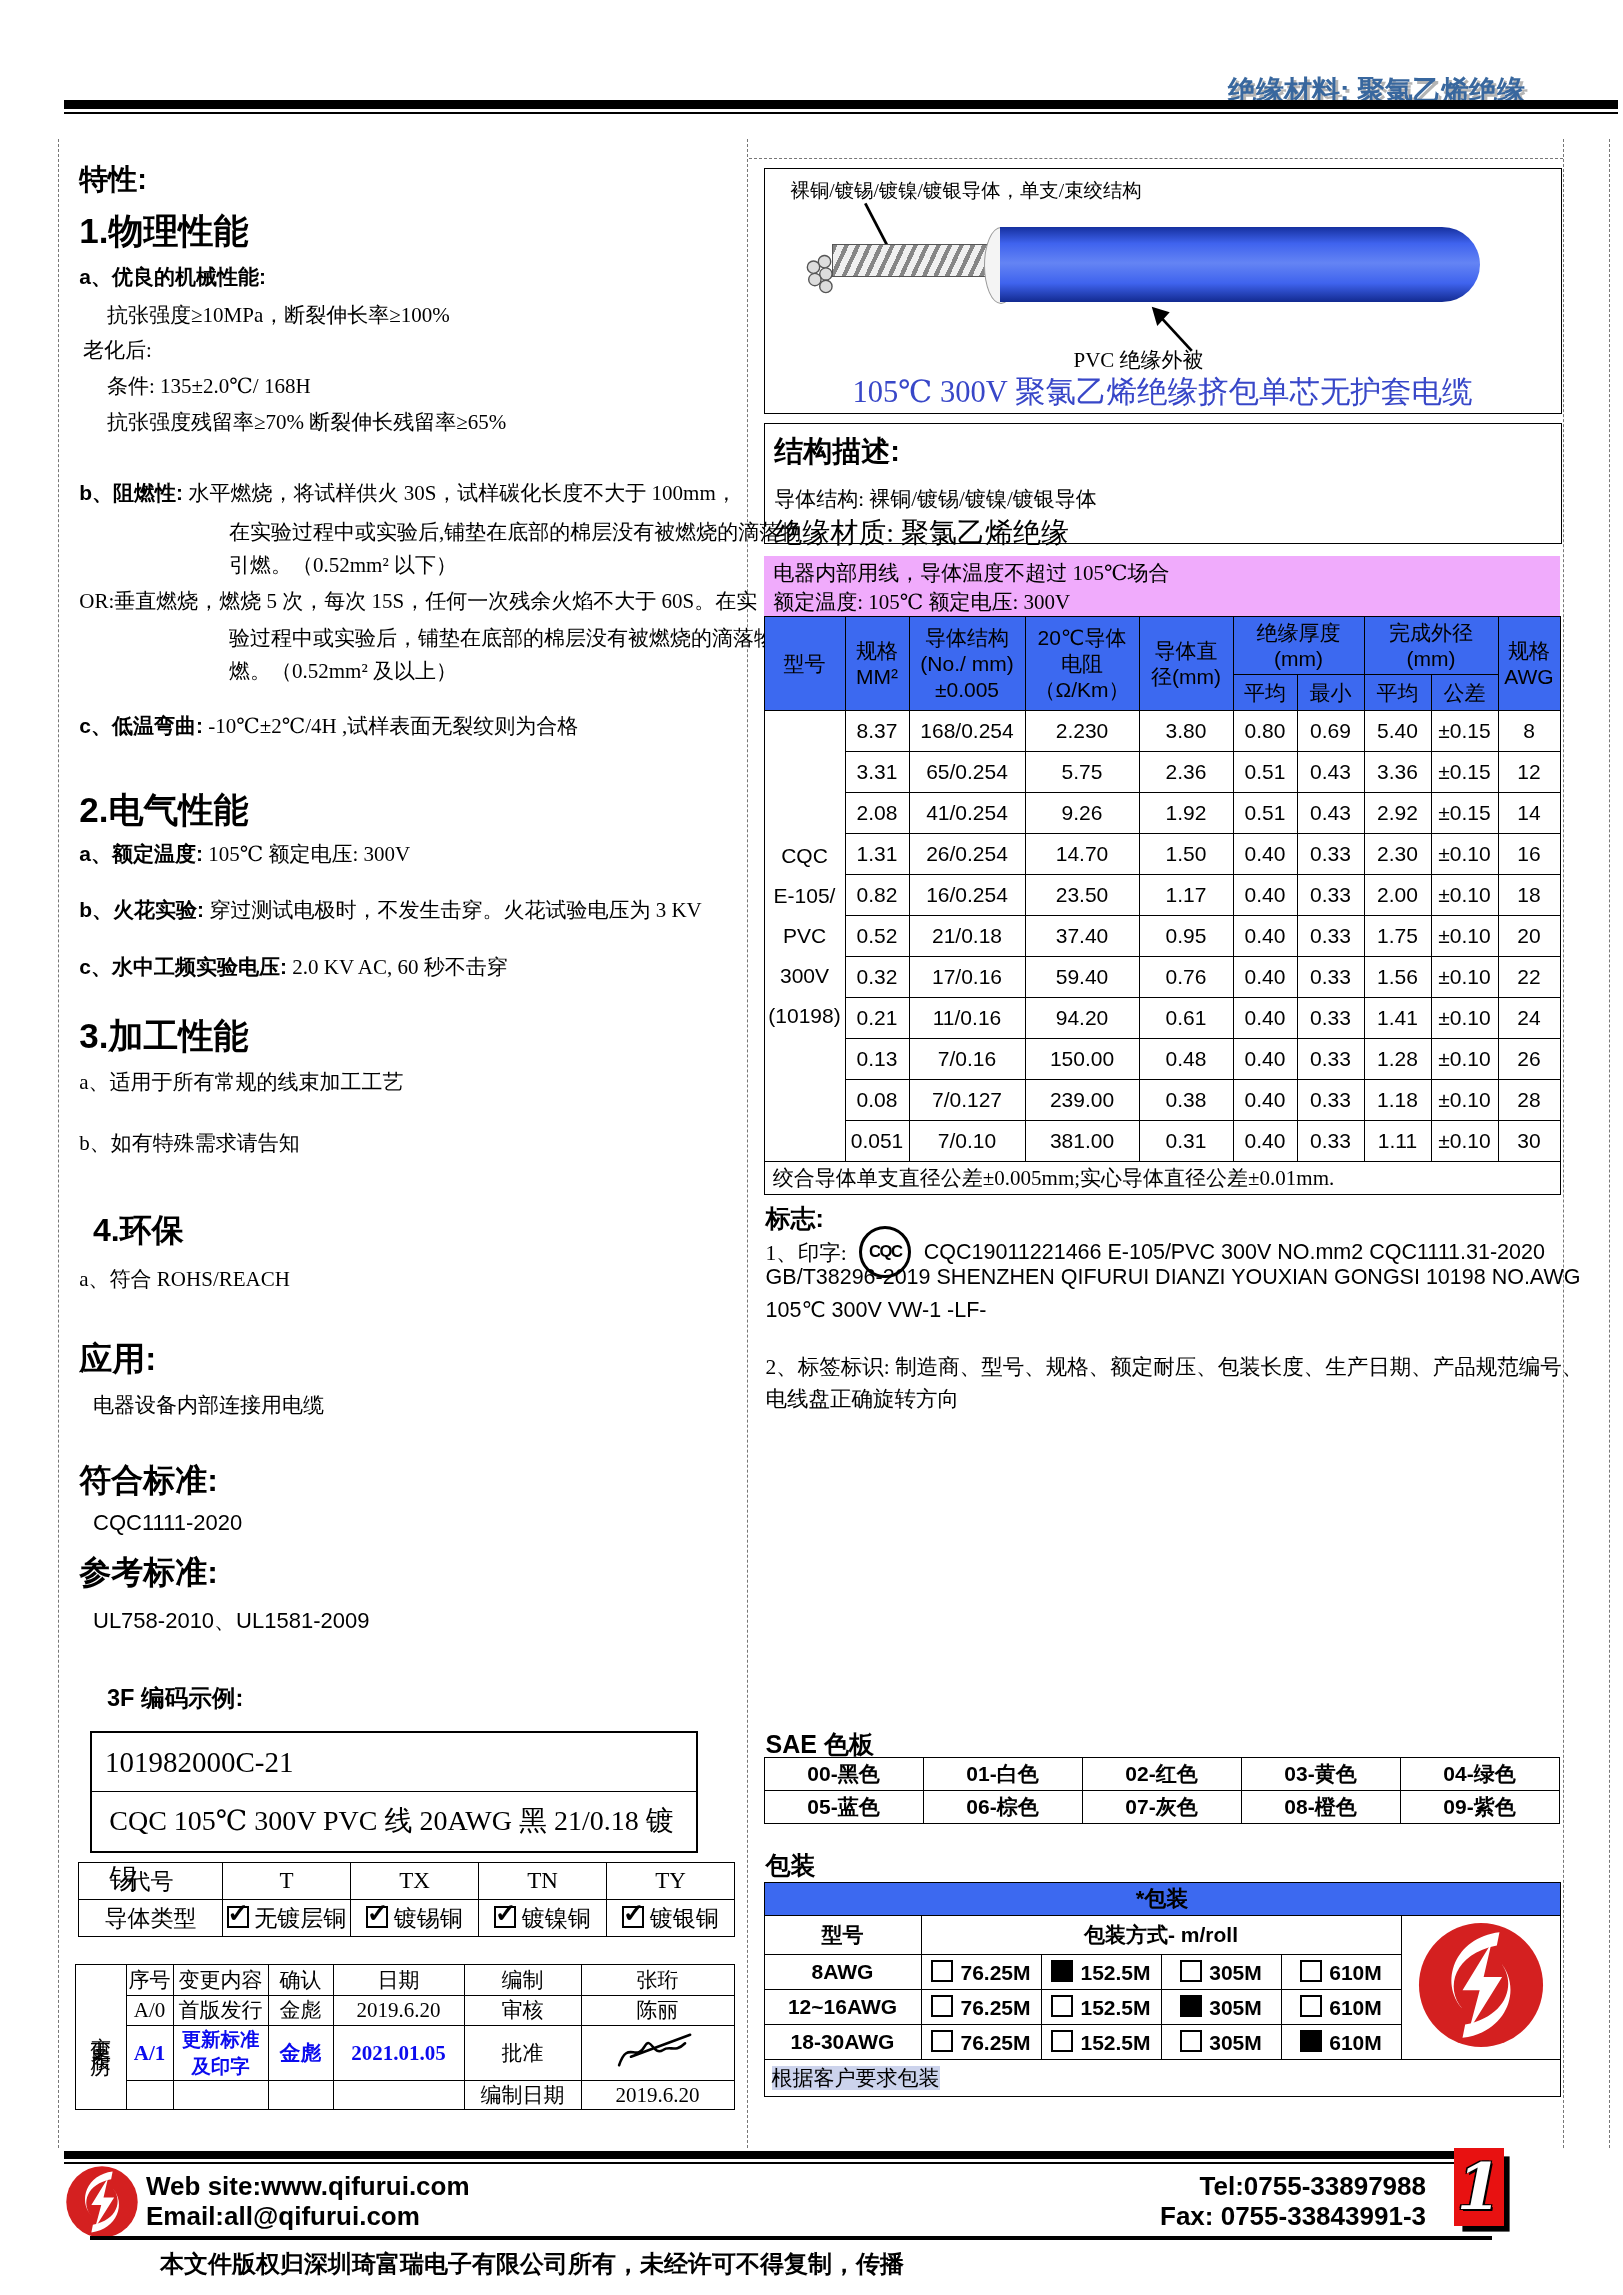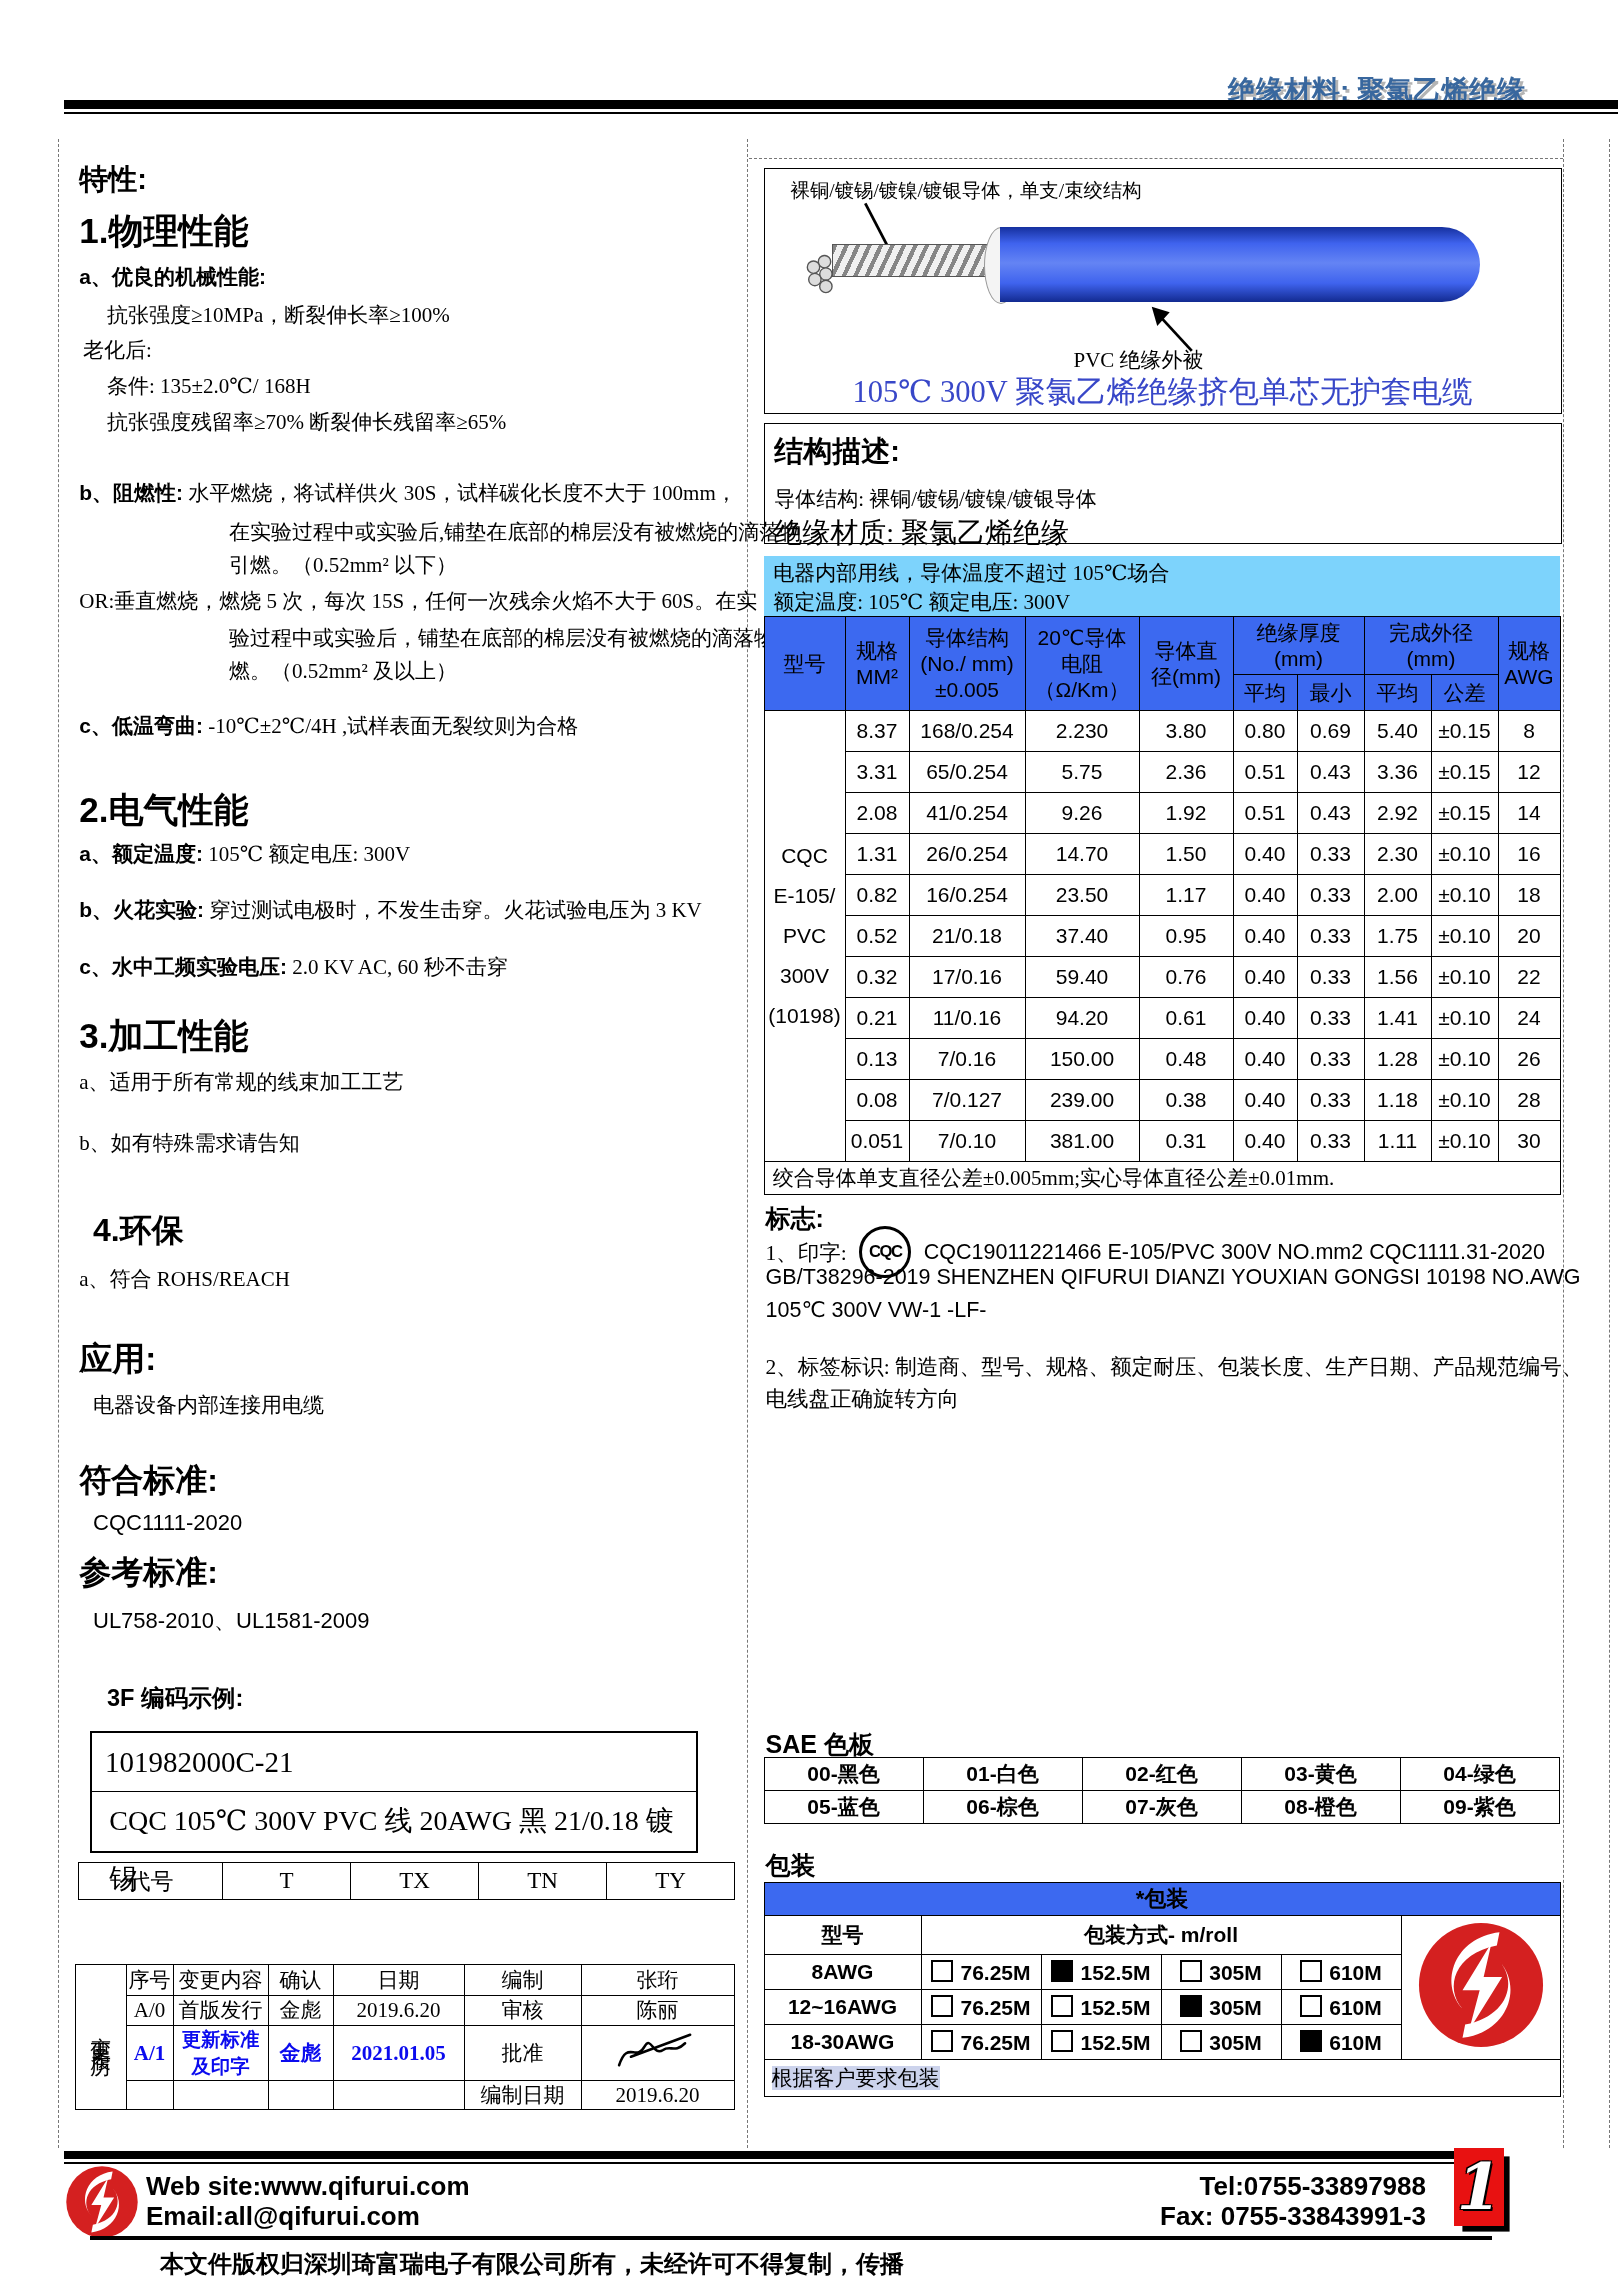--- a/index.html
+++ b/index.html
@@ -43,21 +43,21 @@
   .hist td{font-size:21px}
   .vert{writing-mode:vertical-rl;text-orientation:upright;letter-spacing:7px;font-size:21px}
   .bluetxt{color:#0b0bee;font-weight:bold}
   
   .figbox{border:1.4px solid #000}
   .cable-blue{background:linear-gradient(180deg,#16309f 0%,#3f63ee 22%,#6484f4 48%,#3f63ee 75%,#122a90 100%);
               border-radius:0 38px 38px 0/0 50% 50% 0}
   .cable-cap{background:#f4f4f4;border:1.4px solid #999;border-radius:50%}
   .cable-cond{background:repeating-linear-gradient(115deg,#868686 0 4.2px,#f0f0f0 4.2px 10.4px);border:1.4px solid #555}
   .structbox{border:1.4px solid #000}
-  .graybox{background:#7dd3fc}
+  .graybox{background:#f0abfc}
   
   .cqcbadge{display:inline-flex;align-items:center;justify-content:center;width:46px;height:46px;
             border:3.5px solid #000;border-radius:50%;margin:0 12.5px;vertical-align:middle}
   .cqcbadge span{font-family:"Liberation Sans",sans-serif;font-weight:bold;font-size:16.7px;letter-spacing:-1.4px}
   
   .codebox{border:2.1px solid #000}
   .codebox .row1{border-bottom:1.4px solid #000}
   
   .pgnum{background:#e81111;box-shadow:7px 7px 0 -1.4px #000;color:#fff;
          font-family:"DejaVu Serif",serif;font-style:italic;font-weight:bold;
@@ -132,20 +132,27 @@
           <col style="width:128px">
           <col style="width:128px">
         </colgroup>
       <tbody>
           <tr>
         <td>代号</td>
         <td>T</td>
         <td>TX</td>
         <td>TN</td>
         <td>TY</td>
+      </tr>
+      <tr>
+        <td>导体类型</td>
+        <td><span class="cbx"></span><span>无镀层铜</span></td>
+        <td><span class="cbx"></span><span>镀锡铜</span></td>
+        <td><span class="cbx"></span><span>镀镍铜</span></td>
+        <td><span class="cbx"></span><span>镀银铜</span></td>
       </tr>
     </tbody>
       </table>
 
     <table class="hist abs" style="left:12.5px;top:1822px">
       <colgroup>
           <col style="width:51px">
           <col style="width:47px">
           <col style="width:95px">
           <col style="width:65px">

